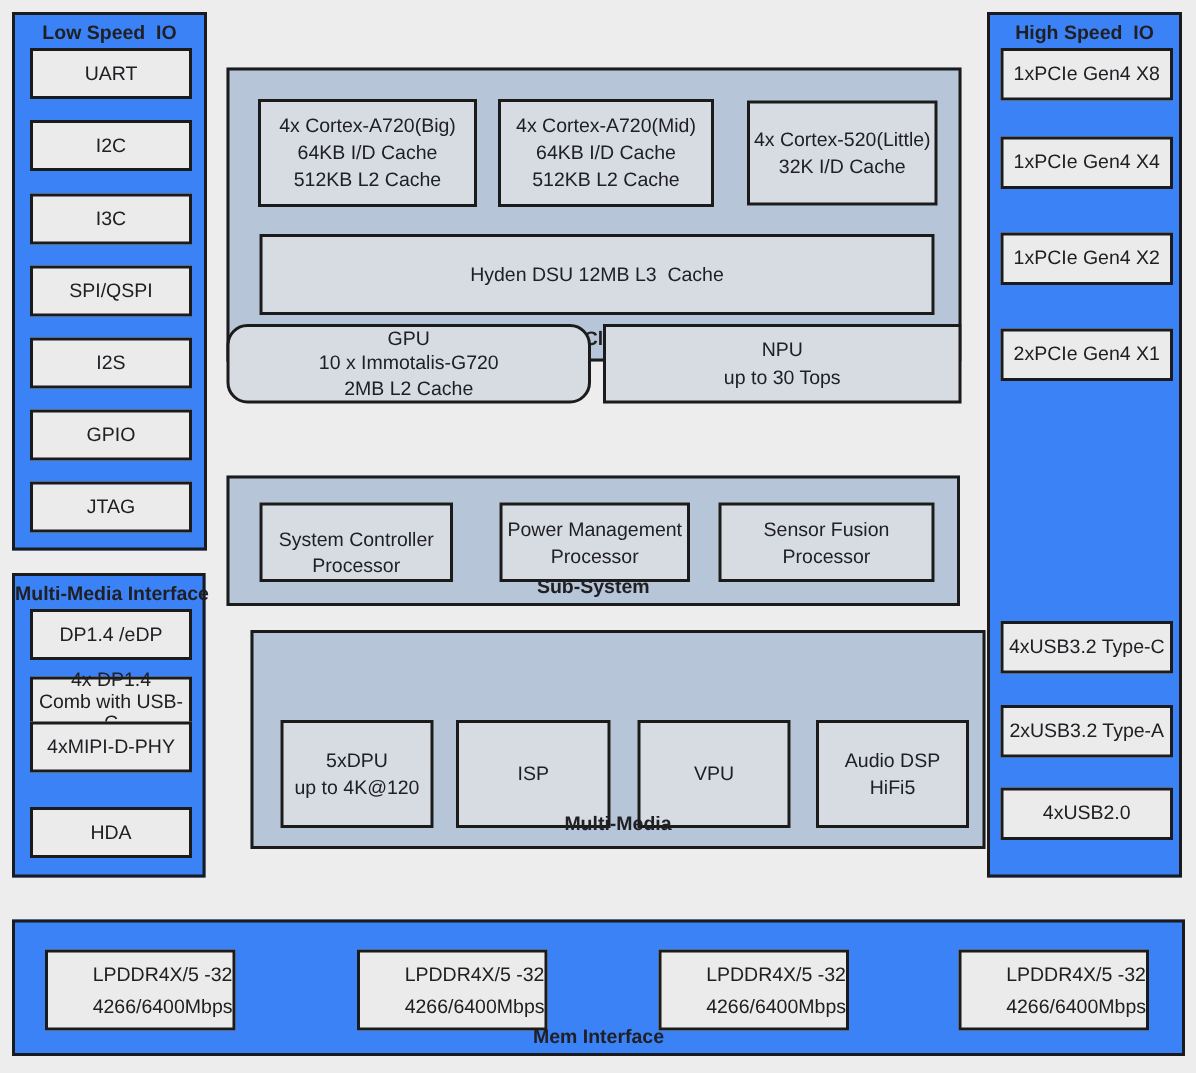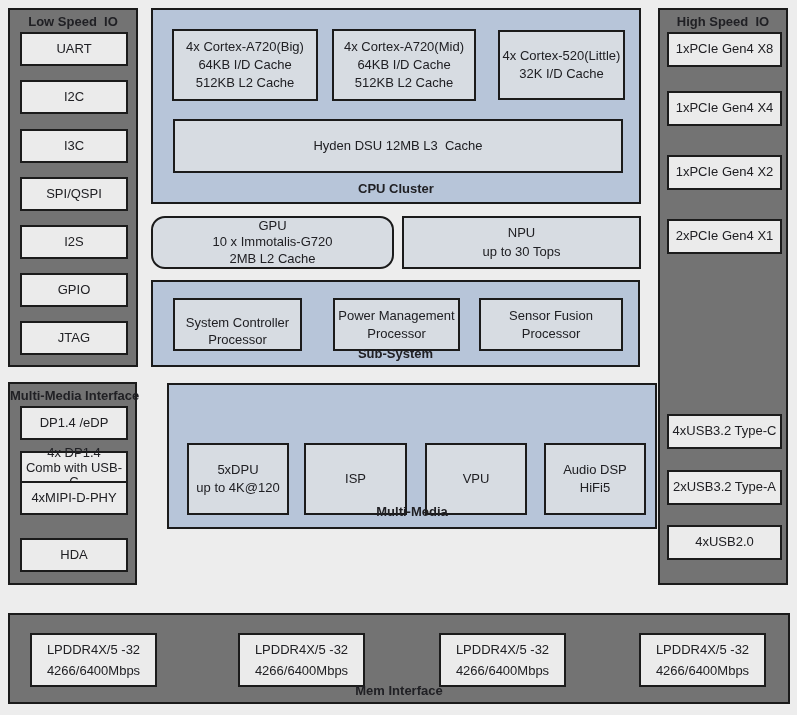--- a/index.html
+++ b/index.html
@@ -9,22 +9,22 @@
   }
   .canvas {
     position:relative;
     width:797px; height:715px;
     background:#ededed;
     color:#202024;
     font-size:13px;
     overflow:hidden;
   }
   .panel, .box { box-sizing:border-box; position:absolute; }
-  .panel-gray { background:#737373; border:2px solid #1b1b1b; }
-  .panel-blue { background:#b7c5d9; border:2px solid #1b1b1b; }
+  .panel-gray { background:#3b82f6; border:2px solid #1b1b1b; }
+  .panel-blue { background:#b7c5d9; border:2px solid #1b1b1b;margin-top:37px; }
   .box {
     display:flex; align-items:center; justify-content:center;
     text-align:center;
     border:2px solid #1b1b1b;
     line-height:1.3;
   }
   .box > span { white-space:pre-wrap; }
   .box-light { background:#ebebeb; }
   .box-blue  { background:#d7dce2; }
   .panel-title {
@@ -77,21 +77,21 @@
   #mm .panel-caption { bottom:8px; }
 
   
   #hsio { left:658px; top:8px; width:130px; height:577px; }
   #hsio .box { left:7px; width:115px; height:35px; }
   #hsio-0{top:22px} #hsio-1{top:81px} #hsio-2{top:145px} #hsio-3{top:209px}
   #hsio-4{top:404px} #hsio-5{top:460px} #hsio-6{top:515px}
 
   
   #mem { left:8px; top:613px; width:782px; height:91px; }
-  #mem .box { top:18px; height:54px; width:127px; }
+  #mem .box { top:18px; height:54px; width:127px;justify-content:flex-end; }
   #mem-0{left:20px} #mem-1{left:228px} #mem-2{left:429px} #mem-3{left:629px}
   #mem .panel-caption { bottom:4px; }
 </style>
 </head>
 <body>
 
 <div class="canvas">
 
   <div id="lsio" class="panel panel-gray">
     <div class="panel-title">Low Speed  IO</div>

